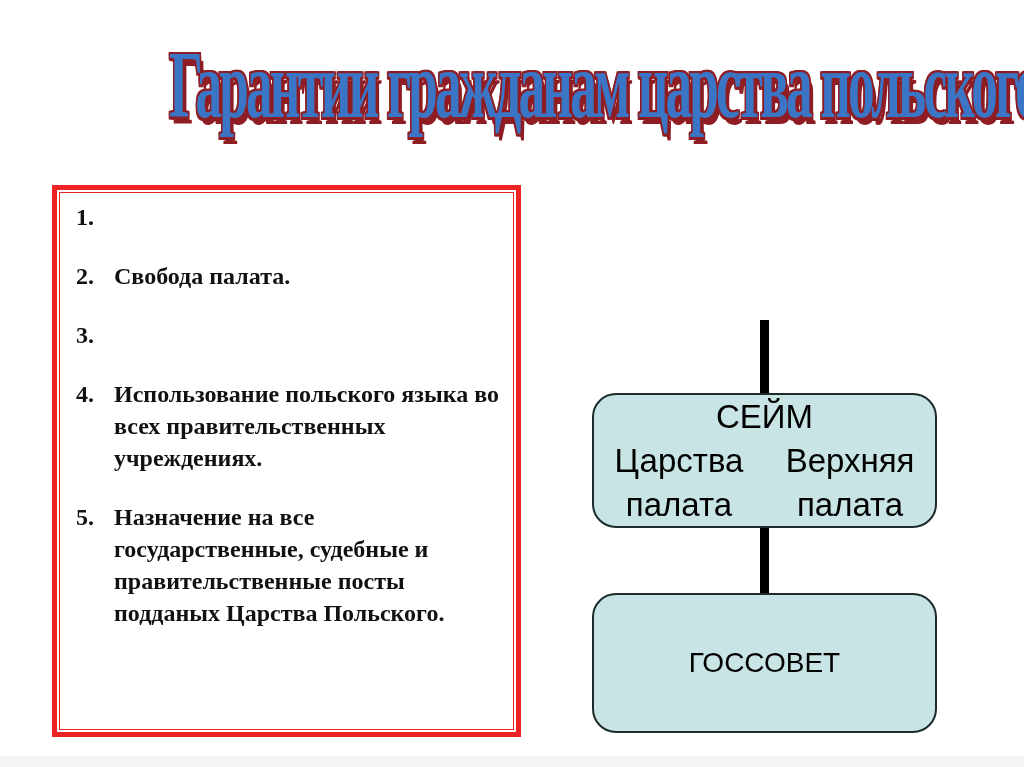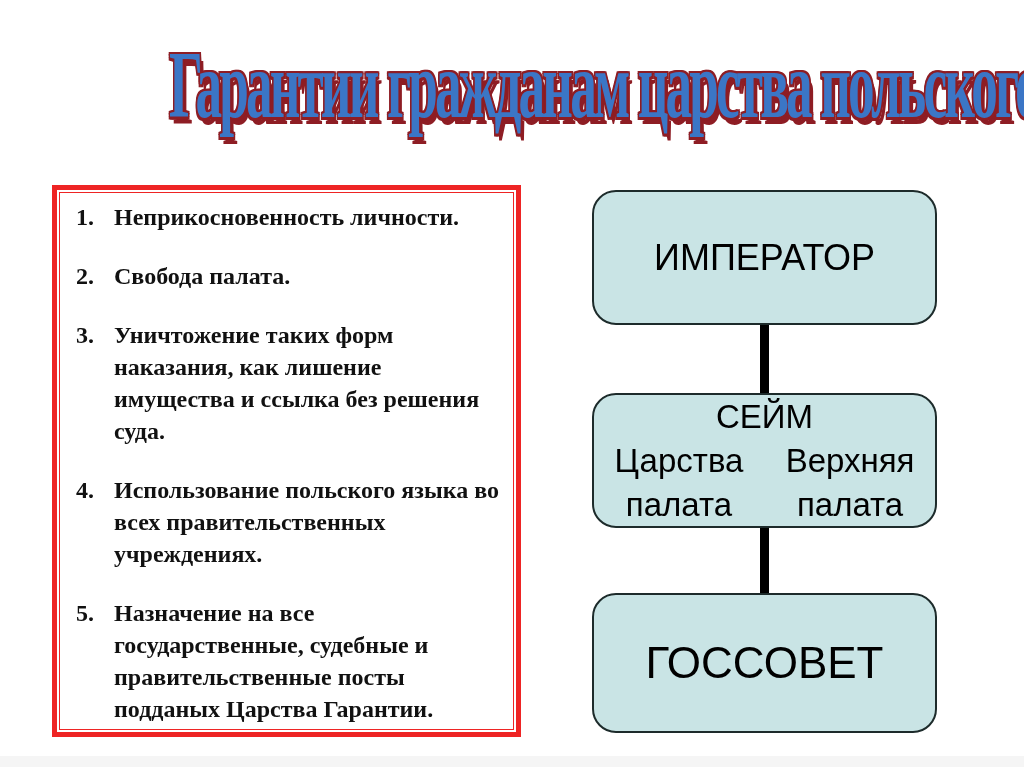--- a/index.html
+++ b/index.html
@@ -91,21 +91,21 @@
     border:2px solid var(--node-border,#1d2b2b);
     border-radius:24px;
     box-sizing:border-box;
     display:flex;
     align-items:center;
     justify-content:center;
     font-family:"Liberation Sans", sans-serif;
     color:#000000;
   }
   .node-emperor{top:190px;height:135px;font-size:36px;}
-  .node-gossovet{top:593px;height:140px;font-size:44px;}
+  .node-gossovet{top:593px;height:140px;font-size:28px;}
   .node-sejm{
     top:393px;height:135px;
     flex-direction:column;
     font-size:33px;
     line-height:44px;
     padding:0 6px;
   }
   .sejm-heading{text-align:center;}
   .sejm-columns{
     display:flex;
@@ -131,47 +131,42 @@
 <div class="slide">
 
   <div class="title-wrap">
     <div class="slide-title">Гарантии гражданам царства польского</div>
   </div>
 
   <div class="guarantees-box">
     <div class="guarantees-inner">
       <div class="g-item">
         <div class="g-num">1.</div>
-        <div class="g-text">Неприкосновенность личности.</div>
       </div>
       <div class="g-item">
         <div class="g-num">2.</div>
         <div class="g-text">Свобода палата.</div>
       </div>
       <div class="g-item">
         <div class="g-num">3.</div>
-        <div class="g-text">Уничтожение таких форм наказания, как лишение имущества и ссылка без решения суда.</div>
       </div>
       <div class="g-item">
         <div class="g-num">4.</div>
         <div class="g-text">Использование польского языка во всех правительственных учреждениях.</div>
       </div>
       <div class="g-item">
         <div class="g-num">5.</div>
-        <div class="g-text">Назначение на все государственные, судебные и правительственные посты подданых Царства Гарантии.</div>
+        <div class="g-text">Назначение на все государственные, судебные и правительственные посты подданых Царства Польского.</div>
       </div>
     </div>
   </div>
 
   <div class="connector c1"></div>
   <div class="connector c2"></div>
 
-  <div class="node node-emperor">
-    <span>ИМПЕРАТОР</span>
-  </div>
 
   <div class="node node-sejm">
     <div class="sejm-heading">СЕЙМ</div>
     <div class="sejm-columns">
       <div class="sejm-col">
         <div>Царства</div>
         <div>палата</div>
       </div>
       <div class="sejm-col">
         <div>Верхняя</div>

